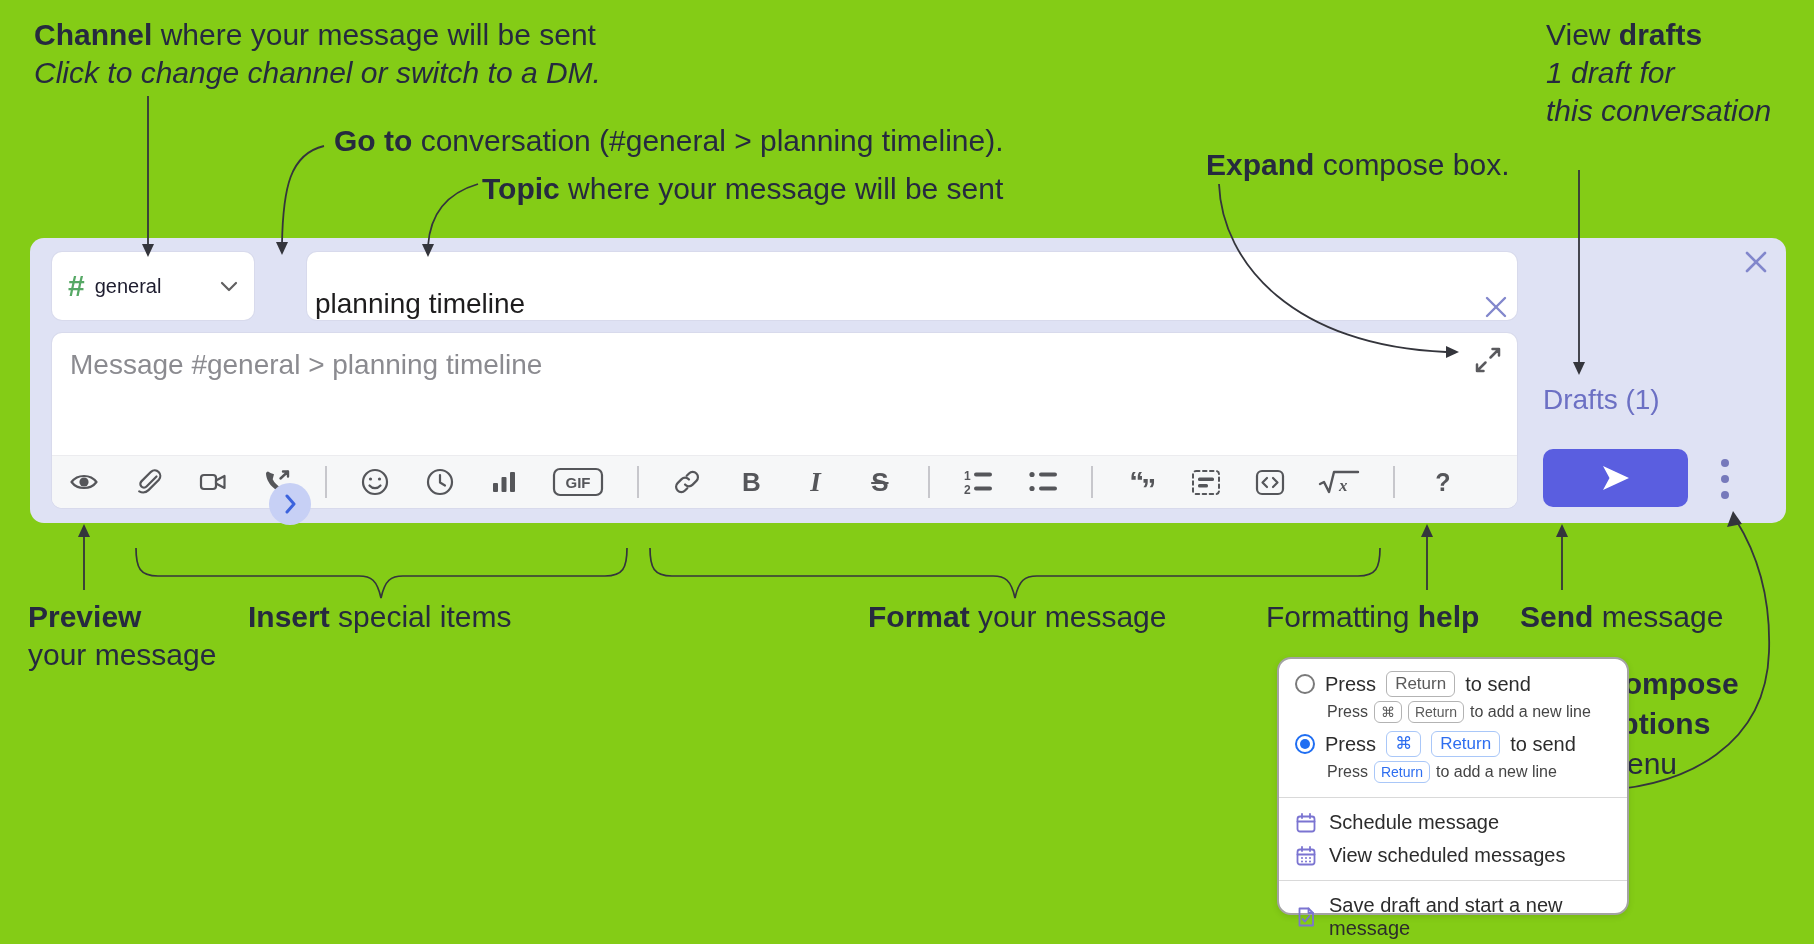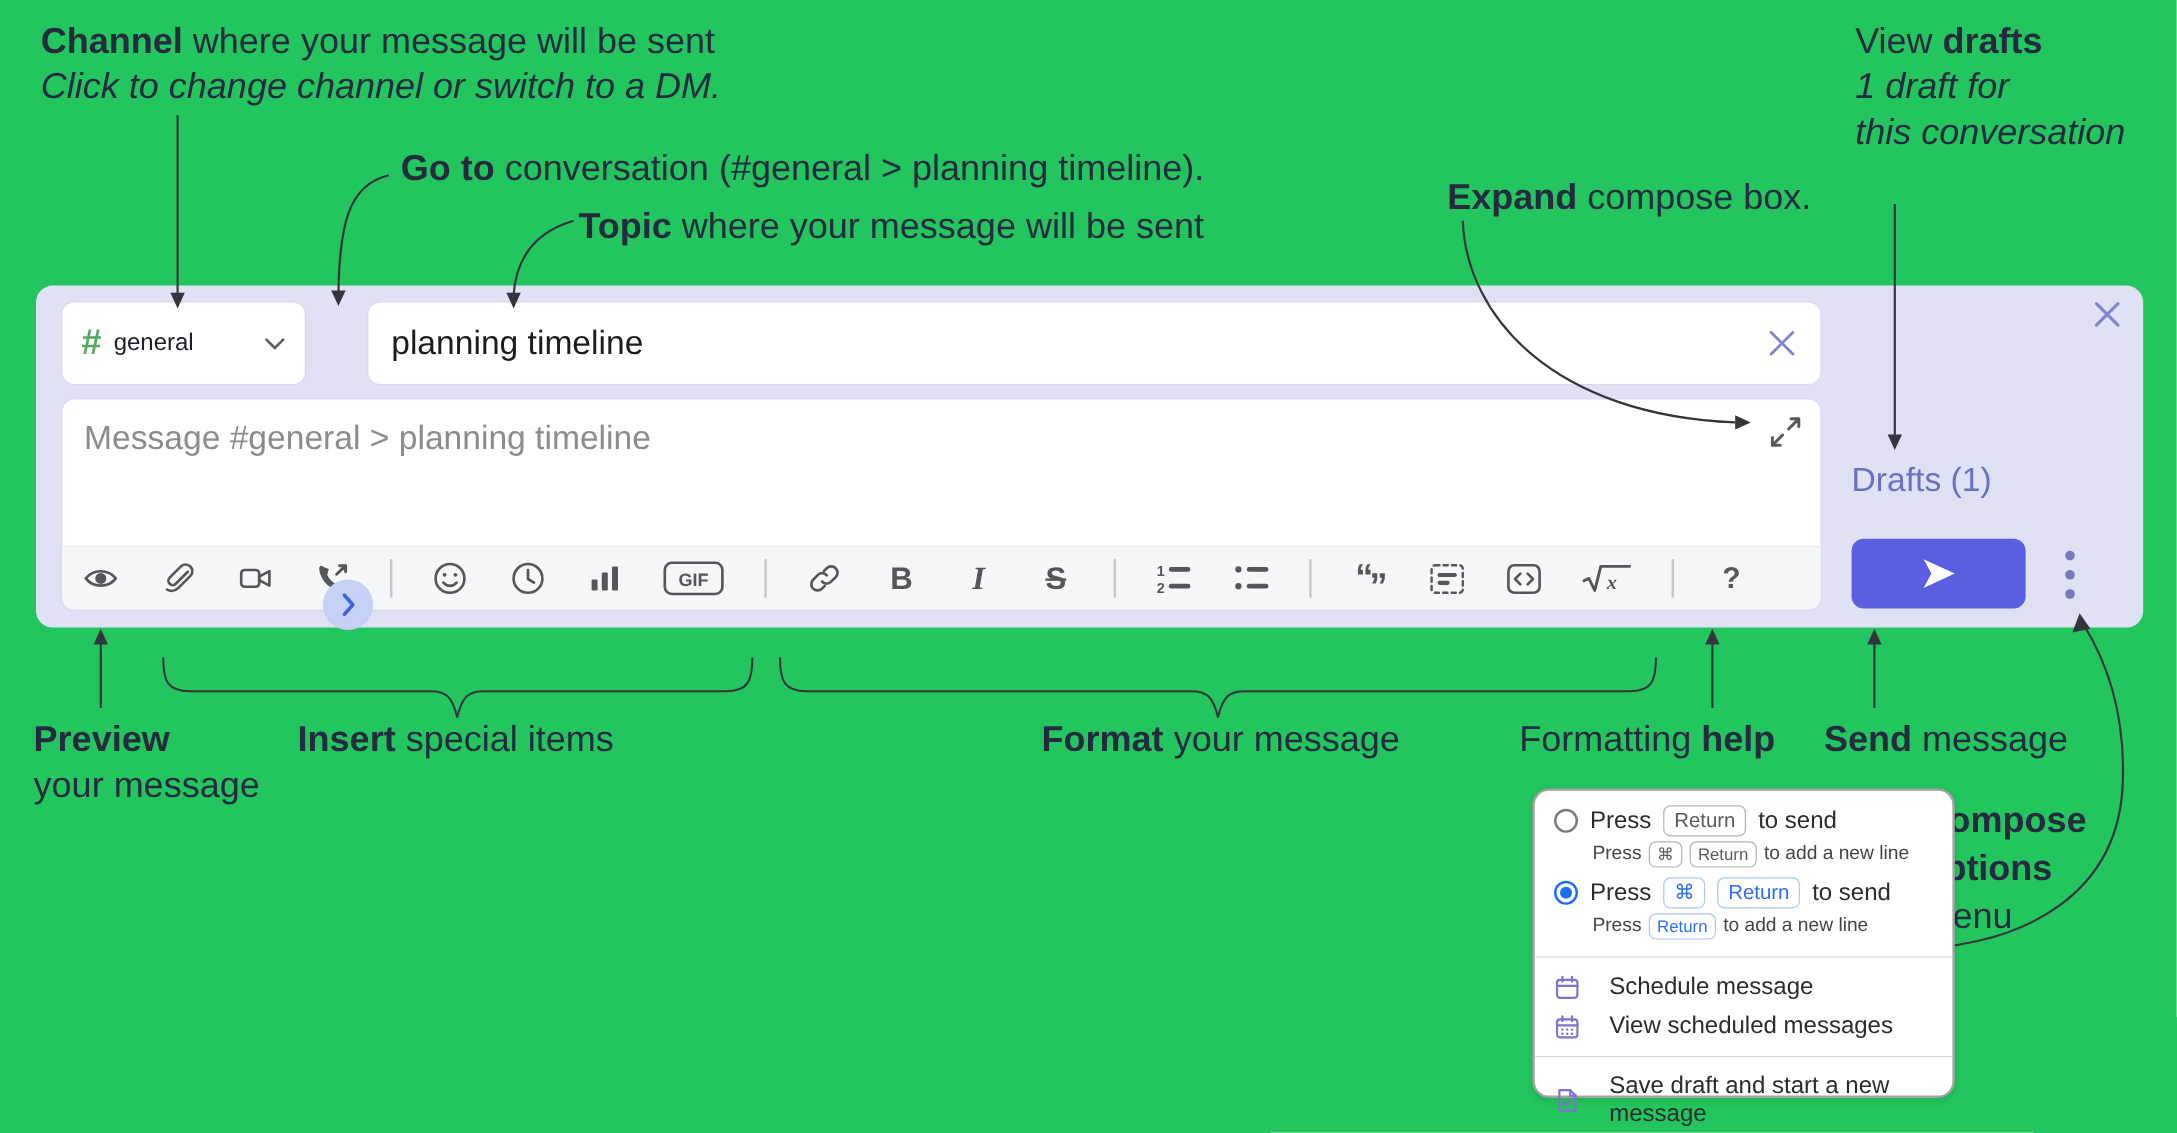--- a/index.html
+++ b/index.html
@@ -1,34 +1,34 @@
 <!DOCTYPE html>
 <html><head>
 <meta charset="utf-8">
 <style>
   html,body{margin:0;padding:0;background:#fff;}
-  #stage{position:relative;width:1814px;height:944px;background:#22c55e;overflow:hidden;
+  #stage{position:relative;width:1814px;height:944px;background:#84cc16;overflow:hidden;
          font-family:"Liberation Sans",sans-serif;color:#262a3f;}
   .ann{position:absolute;font-size:30px;line-height:38px;color:#262a3f;white-space:nowrap;}
   .ann b{font-weight:bold;}
   .ital{font-style:italic;}
   svg.overlay{position:absolute;left:0;top:0;pointer-events:none;z-index:6;}
 
   
   #composer{position:absolute;left:30px;top:238px;width:1756px;height:285px;
             background:#dfe2f4;border-radius:14px;z-index:1;}
   .whitebox{background:#fff;border-radius:10px;position:absolute;box-shadow:0 0 0 1px rgba(0,0,0,0.03);}
   #channel-btn{left:22px;top:14px;width:202px;height:68px;display:flex;align-items:center;
                padding:0 16px;box-sizing:border-box;cursor:pointer;}
   #channel-btn .hash{color:#56a865;font-size:30px;font-weight:bold;margin-right:10px;}
   #channel-btn .chname{font-size:20px;color:#1d1c2e;flex:1;}
   #goto-btn{position:absolute;left:239px;top:245px;width:42px;height:42px;border-radius:50%;
             background:#c7d0f5;display:flex;align-items:center;justify-content:center;}
-  #topic-input{left:277px;top:14px;width:1210px;height:68px;display:flex;align-items:center;
-               padding:0 19px;box-sizing:border-box;}
+  #topic-input{left:277px;top:14px;width:1210px;height:68px;display:flex;align-items:flex-end;
+               padding:0 8px;box-sizing:border-box;}
   #topic-input .val{font-size:28px;color:#1d1c1d;flex:1;}
   #message-box{left:22px;top:95px;width:1465px;height:175px;}
   #placeholder{position:absolute;left:18px;top:16px;font-size:28px;color:#8b8b90;}
   #expand-btn{position:absolute;right:14px;top:12px;width:30px;height:30px;cursor:pointer;}
   #toolbar{position:absolute;left:0;bottom:0;width:100%;height:53px;background:#f6f7f8;
            border-radius:0 0 10px 10px;border-top:1px solid #ececef;box-sizing:border-box;
            display:flex;align-items:center;justify-content:space-between;
            padding:0 58px 0 16px;}
   .tb{width:32px;height:34px;display:flex;align-items:center;justify-content:center;
       color:#55565a;cursor:pointer;flex:0 0 auto;}
@@ -56,21 +56,21 @@
   .opt-main{display:flex;align-items:center;gap:10px;padding:2px 16px;cursor:pointer;}
   .opt-sub{padding:2px 16px 6px 48px;font-size:16px;color:#454545;display:flex;align-items:center;gap:6px;cursor:default;}
   .radio{width:20px;height:20px;border-radius:50%;border:2px solid #7a7a7a;box-sizing:border-box;flex:0 0 auto;}
   .radio.sel{border-color:#1f6ef2;position:relative;}
   .radio.sel::after{content:"";position:absolute;left:3px;top:3px;width:10px;height:10px;border-radius:50%;background:#1f6ef2;}
   .key{display:inline-block;border:1.5px solid #b3b3b3;border-radius:6px;background:#fff;
        padding:0 8px;font-size:17px;color:#5b5b5b;line-height:24px;}
   .key.blue{border-color:#a9c7f8;color:#2e6ef0;}
   .opt-sub .key{font-size:14px;line-height:20px;padding:0 6px;}
   .mdiv{border-top:1px solid #d9d9d9;margin:8px 0;}
-  .mitem{display:flex;align-items:center;gap:24px;padding:5px 16px;cursor:pointer;}
+  .mitem{display:flex;align-items:center;gap:12px;padding:5px 16px;cursor:pointer;}
   .mitem svg{stroke:#7b74d1;fill:none;stroke-width:1.8;stroke-linecap:round;stroke-linejoin:round;flex:0 0 auto;}
 
   
   .blabel{position:absolute;font-size:30px;line-height:38px;white-space:nowrap;color:#262a3f;}
 </style>
 </head>
 <body>
 
 <div id="stage">
 

